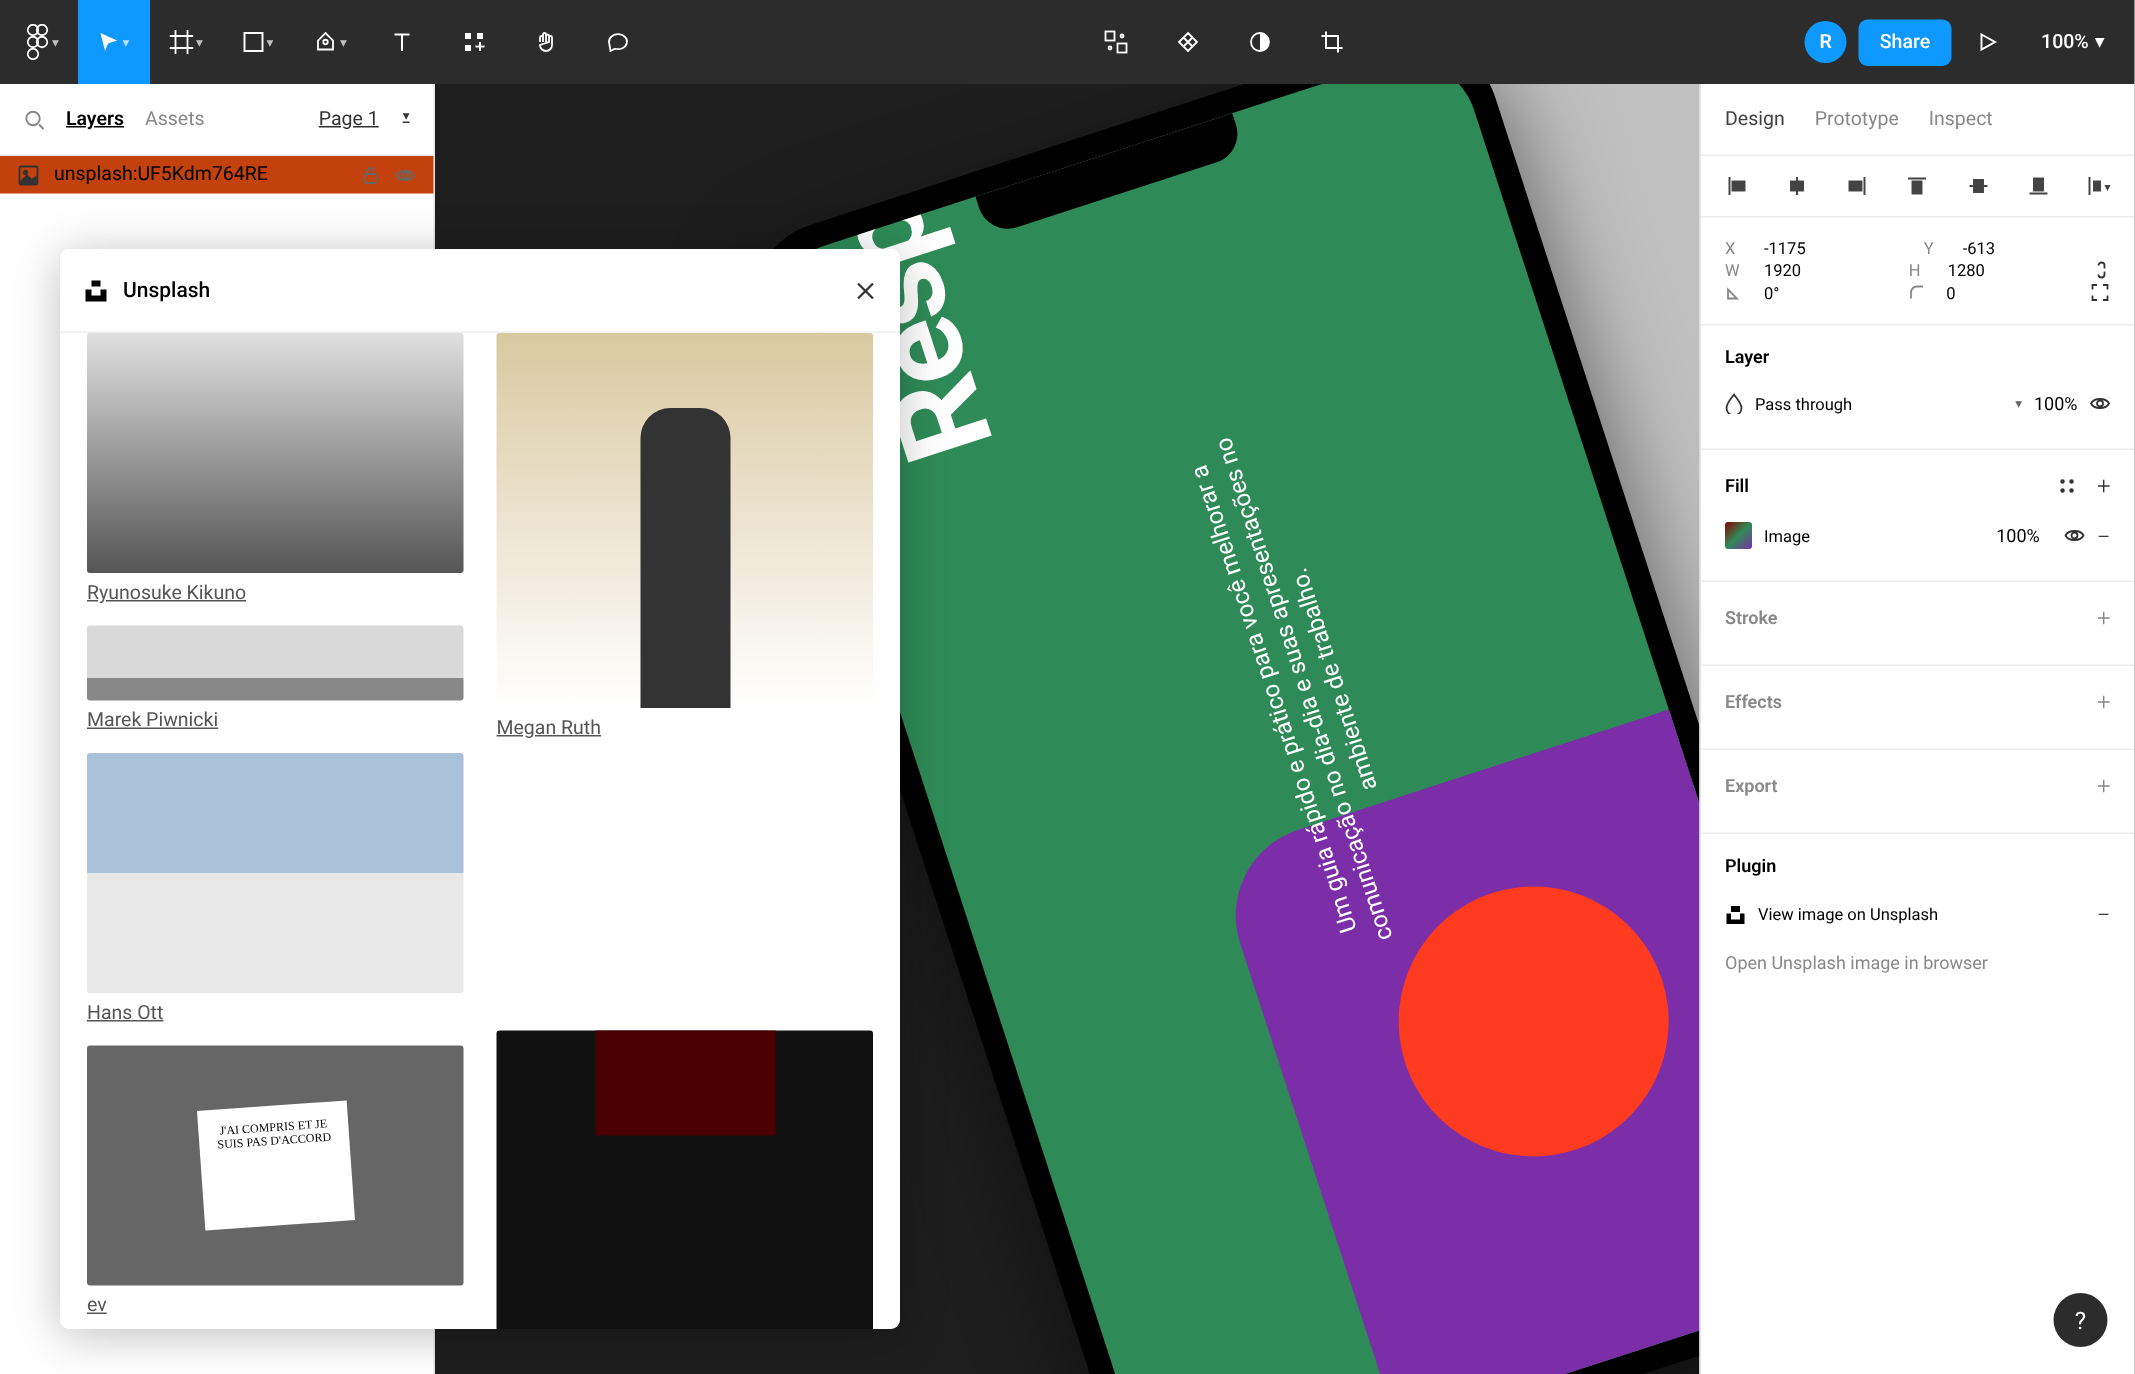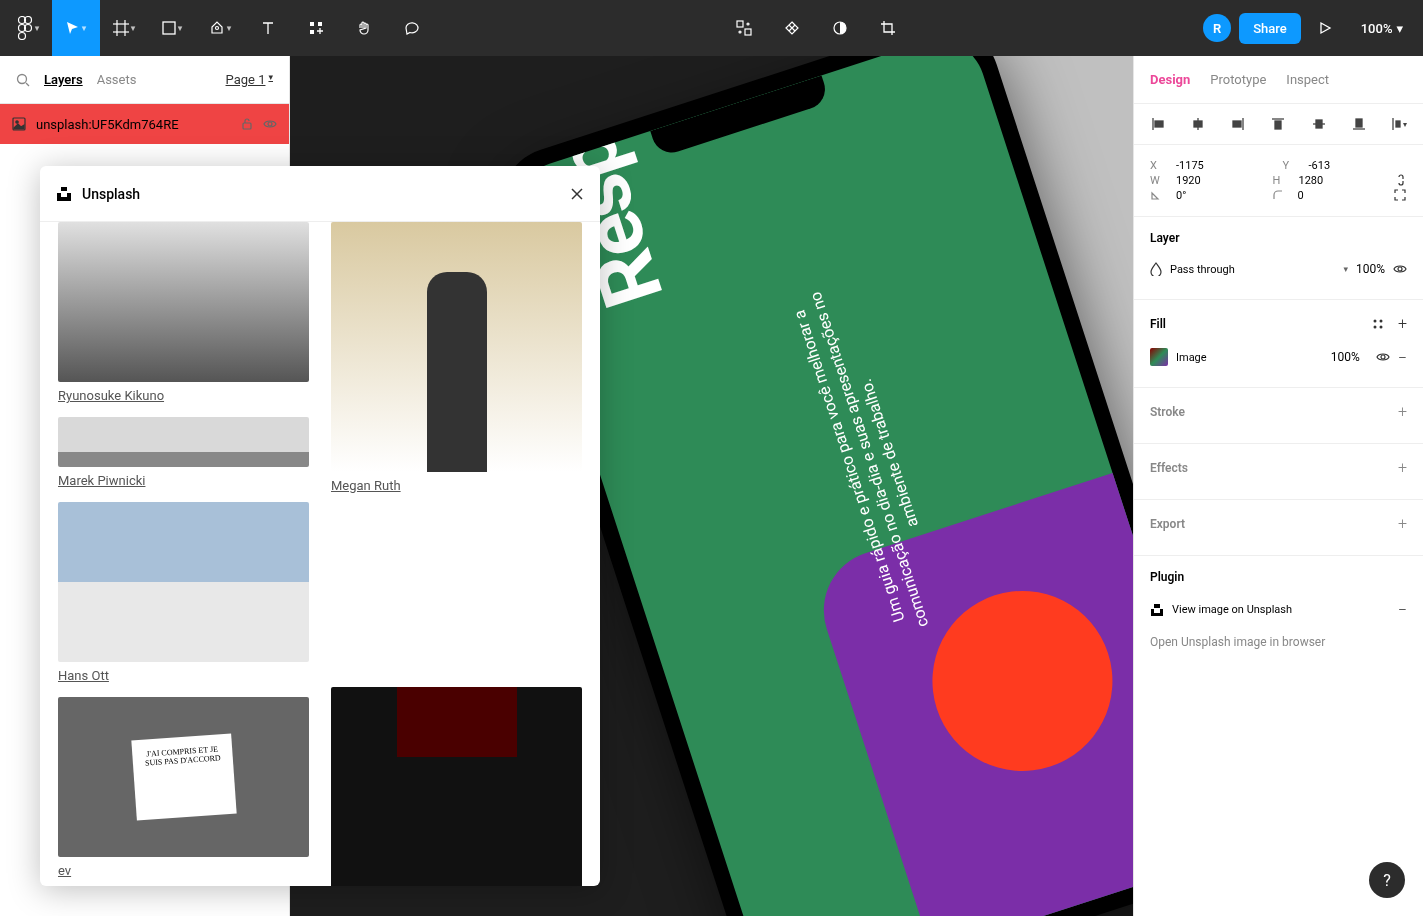--- a/index.html
+++ b/index.html
@@ -13,23 +13,23 @@
 .avatar { width: 28px; height: 28px; border-radius: 50%; background: #0d99ff; color: #fff; font-size: 13px; font-weight: 600; display: flex; align-items: center; justify-content: center; margin: 0 8px; }
 .share-btn { background: #0d99ff; color: #fff; border-radius: 6px; padding: 8px 14px; font-size: 13px; font-weight: 500; cursor: pointer; }
 .zoom { font-size: 13px; font-weight: 500; display: flex; align-items: center; gap: 4px; padding: 0 16px 0 12px; cursor: pointer; }
 
 .main { display: flex; height: calc(100% - 56px); }
 
 .left-panel { width: 290px; background: #fff; border-right: 1px solid #e6e6e6; display: flex; flex-direction: column; position: relative; }
 .lp-header { height: 48px; display: flex; align-items: center; padding: 0 16px; gap: 14px; font-size: 13px; border-bottom: 1px solid #e6e6e6; }
 .lp-tab { cursor: pointer; color: #888; }
 .lp-tab.active { color: #000; font-weight: 600; text-decoration: underline; }
-.lp-page { margin-left: auto; display: flex; align-items: flex-start; gap: 3px; cursor: pointer; color: #333; text-decoration: underline; }
+.lp-page { margin-left: auto; display: flex; align-items: flex-start; gap: 16px; cursor: pointer; color: #333; text-decoration: underline; }
 .lp-search { color: #888; cursor: pointer; }
-.layer-row { height: 40px; display: flex; align-items: center; padding: 0 12px; background: #ef4444; font-size: 13px; cursor: pointer; gap: 10px; }
+.layer-row { height: 25px; display: flex; align-items: center; padding: 0 12px; background: #c2410c; font-size: 13px; cursor: pointer; gap: 10px; }
 .layer-row .spacer { flex: 1; }
 .layer-row .ic { color: #666; cursor: pointer; }
 
 .plugin-panel { position: absolute; left: 40px; top: 166px; width: 560px; height: 720px; background: #fff; border-radius: 6px; box-shadow: 0 4px 32px rgba(0,0,0,0.25); display: flex; flex-direction: column; overflow: hidden; z-index: 50; }
 .pp-header { height: 56px; display: flex; align-items: center; padding: 0 16px; border-bottom: 1px solid #eee; gap: 10px; font-size: 14px; font-weight: 500; }
 .pp-close { margin-left: auto; cursor: pointer; font-size: 16px; }
 .pp-body { flex: 1; overflow-y: scroll; padding: 0 18px 18px 18px; }
 .pp-cols { display: flex; gap: 22px; }
 .pp-col { flex: 1; display: flex; flex-direction: column; }
 .pp-item { margin-bottom: 14px; }
@@ -43,21 +43,21 @@
 .phone-notch { position: absolute; top: 0; left: 50%; transform: translateX(-50%); width: 180px; height: 28px; background: #000; border-radius: 0 0 20px 20px; }
 .respire-title { position: absolute; left: 40px; top: 160px; color: #fff; font-size: 82px; font-weight: 700; letter-spacing: -3px; transform: rotate(-90deg); transform-origin: left top; }
 .respire-sub { position: absolute; left: 230px; top: 560px; color: #fff; font-size: 16px; line-height: 1.3; transform: rotate(-90deg); transform-origin: left top; width: 360px; text-align: center; }
 .purple-shape { position: absolute; right: -60px; bottom: -20px; width: 380px; height: 420px; background: #7b2ea8; border-radius: 60px; }
 .red-circle { position: absolute; right: 60px; bottom: 140px; width: 180px; height: 180px; background: #ff3b1f; border-radius: 50%; }
 .laptop-edge { position: absolute; right: -200px; top: -60px; width: 500px; height: 500px; background: #c0c0c0; transform: rotate(20deg); }
 
 .right-panel { width: 290px; background: #fff; border-left: 1px solid #e6e6e6; overflow-y: auto; font-size: 12px; position: relative; }
 .rp-tabs { height: 48px; display: flex; align-items: center; padding: 0 16px; gap: 20px; border-bottom: 1px solid #eee; }
 .rp-tab { cursor: pointer; color: #888; font-size: 13px; }
-.rp-tab.active { color: #ec4899; font-weight: 700; }
+.rp-tab.active { color: #404040; font-weight: 400; }
 .rp-section { padding: 14px 16px; border-bottom: 1px solid #eee; }
 .rp-align-row { display: flex; justify-content: space-between; padding: 12px 16px; border-bottom: 1px solid #eee; }
 .rp-align-ic { cursor: pointer; color: #444; width: 16px; height: 16px; display: flex; align-items: center; justify-content: center; }
 .rp-row { display: flex; align-items: center; gap: 8px; height: 32px; }
 .rp-label { color: #888; width: 18px; font-size: 11px; }
 .rp-val { color: #000; flex: 1; font-size: 11px; }
 .rp-ic { cursor: pointer; color: #333; display: flex; align-items: center; justify-content: center; }
 .rp-half { display: flex; gap: 8px; }
 .rp-half > div { flex: 1; display: flex; align-items: center; gap: 8px; }
 .rp-title { font-weight: 600; font-size: 12px; }

